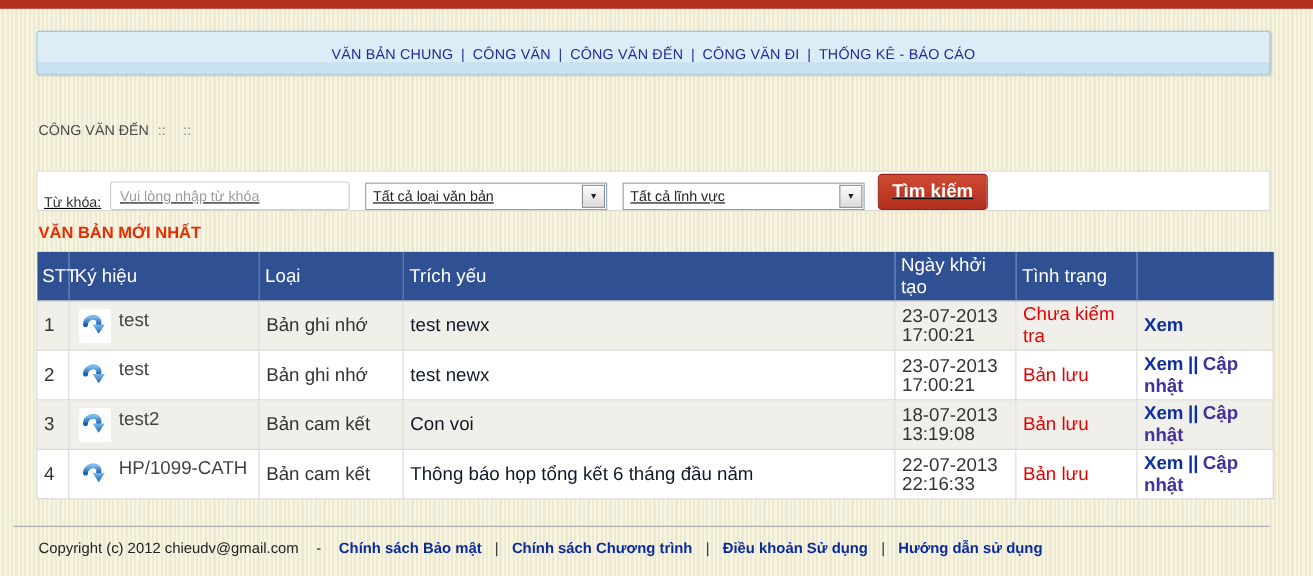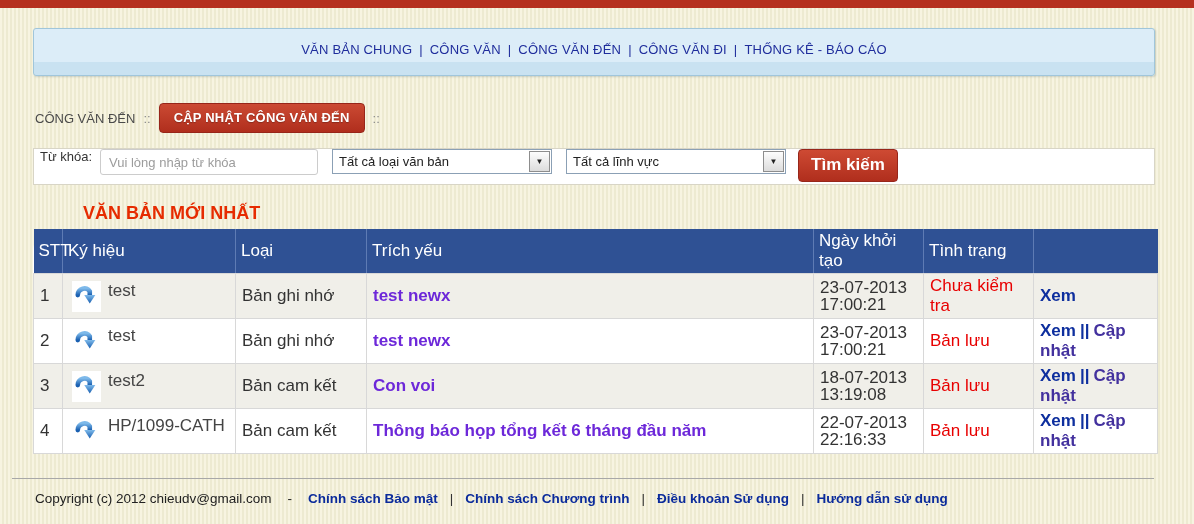--- a/index.html
+++ b/index.html
@@ -8,21 +8,21 @@
     position: relative;
     font-family: "Liberation Sans", "DejaVu Sans", sans-serif;
     background: repeating-linear-gradient(90deg, #f7f4e1 0px, #f7f4e1 2px, #edead1 2px, #edead1 4px);
     overflow: hidden;
   }
   
   .top-bar { position:absolute; left:0; top:0; width:1194px; height:8px; background:#b5301f; }
 
   
   .nav-box {
-    position:absolute; left:33px; top:28px; width:1122px; height:48px;
+    position:absolute; left:33px; top:28px; width:1122px; height:40px;
     background: linear-gradient(to bottom, #dcedf8 0%, #dcedf8 72%, #c9e2f1 72%, #c9e2f1 100%);
     border:1px solid #a0c6db; border-radius:3px;
     box-shadow: 1px 1px 2px rgba(120,140,150,.35);
     text-align:center; padding-top:13px;
     font-size:13px; letter-spacing:.2px;
   }
   .nav-box a { color:#1f2d9c; text-decoration:none; cursor:pointer; }
   .nav-sep { color:#1f2d9c; margin:0 7px; }
 
   
@@ -32,23 +32,23 @@
   .red-btn {
     display:inline-block; padding:6px 14px 7px;
     background: linear-gradient(to bottom, #cb4a33, #b02e1d);
     border:1px solid #97261a; border-radius:4px;
     color:#fff; font-weight:bold; font-size:13px; letter-spacing:.2px;
     text-shadow: 0 1px 1px rgba(0,0,0,.25); cursor:pointer;
   }
 
   
   .search-band {
-    position:absolute; left:33px; top:148px; width:1122px; height:37px;
+    position:absolute; left:33px; top:155px; width:1122px; height:37px;
     background:#fff; border:1px solid #d8d5c6;
-    display:flex; align-items:flex-start;
+    display:flex; align-items:flex-end;text-decoration:underline;
   }
   .search-label { font-size:13px; color:#333; margin-left:6px; }
   .kw-input {
     margin-left:8px; width:218px; height:20px;
     border:1px solid #ccc; border-radius:3px; padding:12px 8px;
     font-size:13px; color:#333; font-family:inherit; outline:none;
   }
   .kw-input::placeholder { color:#9c9c9c; }
   .select {
     margin-left:14px; width:220px; height:25px; background:#fff;
@@ -63,21 +63,21 @@
     font-size:8px; color:#222;
   }
   .search-btn {
     margin-left:12px; padding:5px 12px 6px;
     background: linear-gradient(to bottom, #ce4a33, #b02e1d);
     border:1px solid #97261a; border-radius:4px;
     color:#fff; font-size:17px; font-weight:bold; cursor:pointer; font-family:inherit;
   }
 
   
-  .section-title { position:absolute; left:35px; top:203px; font-size:18px; font-weight:bold; color:#e62b00;padding-left:48px; }
+  .section-title { position:absolute; left:35px; top:203px; font-size:15px; font-weight:bold; color:#e62b00; }
 
   
   .doc-table {
     position:absolute; left:33px; top:229px; width:1124px;
     border-collapse:collapse; table-layout:fixed; font-size:17px; background:#fff;border-radius:22px;
   }
   .doc-table th {
     background:#2f5194; color:#fff; font-weight:normal; text-align:left;
     height:23px; padding:2px 5px; border-left:1px solid #5e7bb4; border-bottom:1px solid #d8d8d8;
   }
@@ -87,21 +87,21 @@
     color:#333; vertical-align:middle; overflow:hidden;
   }
   .doc-table tbody tr:nth-child(odd) { background:#f0efe9; }
   .doc-table tbody tr:nth-child(even) { background:#ffffff; }
   .sym-cell { display:flex; align-items:flex-start; }
   .doc-icon {
     width:29px; height:31px; background:#fff; margin-left:3px;
     display:flex; align-items:center; justify-content:center; flex:0 0 auto;
   }
   .sym-name { margin-left:7px; color:#444; }
-  .summary-link { color:#6d28d9; font-weight:bold; text-decoration:none; cursor:pointer; }
+  .summary-link { color:#0f172a; font-weight:normal; text-decoration:none; cursor:pointer; }
   .date-cell div { line-height:17px; }
   .status-text { color:#e80000; }
   .action-link { color:#0e2f9e; font-weight:bold; text-decoration:none; cursor:pointer; }
   .action-link.update { color:#43319e; }
   .action-sep { color:#0e2f9e; font-weight:bold; margin:0 4px; }
 
   
   .footer-divider { position:absolute; left:12px; top:478px; width:1142px; height:1px; background:#a8a8a8; }
   .footer { position:absolute; left:35px; top:491px; display:flex; align-items:baseline; font-size:13.5px; }
   .copyright { color:#222; }
@@ -124,21 +124,20 @@
 
 <div class="top-bar"></div>
 
 <div class="nav-box">
   <a>VĂN BẢN CHUNG</a><span class="nav-sep">|</span><a>CÔNG VĂN</a><span class="nav-sep">|</span><a>CÔNG VĂN ĐẾN</a><span class="nav-sep">|</span><a>CÔNG VĂN ĐI</a><span class="nav-sep">|</span><a>THỐNG KÊ - BÁO CÁO</a>
 </div>
 
 <div class="toolbar">
   <span class="breadcrumb">CÔNG VĂN ĐẾN</span>
   <span class="crumb-sep">::</span>
-  <span class="red-btn">CẬP NHẬT CÔNG VĂN ĐẾN</span>
   <span class="crumb-sep">::</span>
 </div>
 
 <div class="search-band">
   <span class="search-label">Từ khóa:</span>
   <input class="kw-input" type="text" placeholder="Vui lòng nhập từ khóa" style="">
   <div class="select">
     <span class="select-value">Tất cả loại văn bản</span>
     <span class="select-arrow-btn">
         <span>▼</span>

